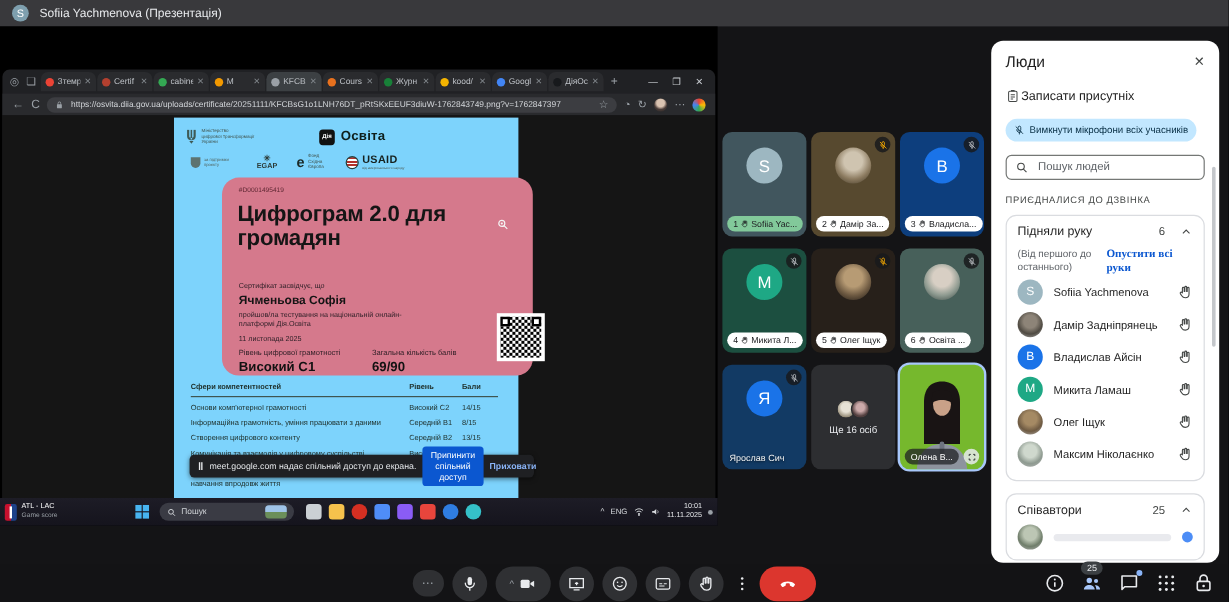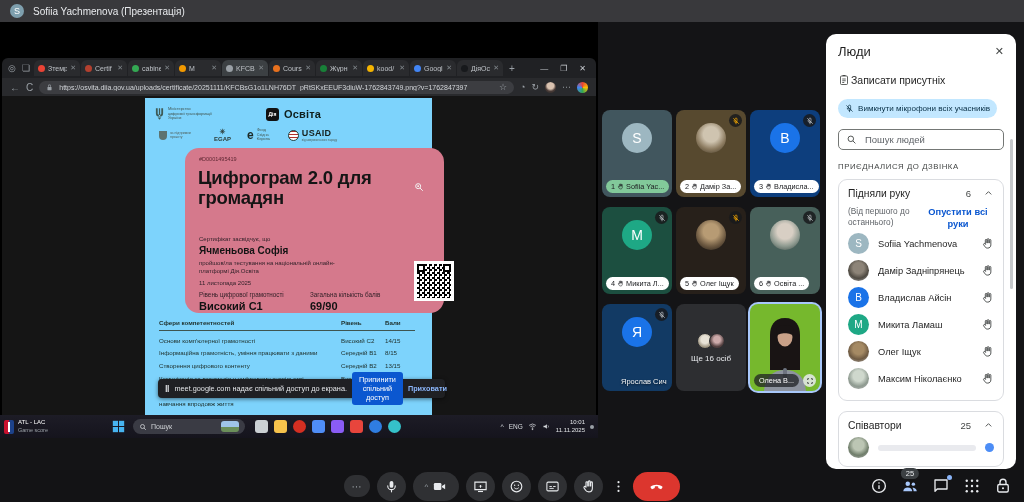--- a/index.html
+++ b/index.html
@@ -117,21 +117,21 @@
   .tiles{position:absolute;left:602px;top:110px;display:grid;grid-template-columns:repeat(3,70px);
          grid-auto-rows:87px;column-gap:4px;row-gap:10px;}
   .tile{position:relative;border-radius:8px;overflow:hidden;}
   .t-avatar{position:absolute;left:50%;top:32%;transform:translate(-50%,-50%) ;width:30px;height:30px;border-radius:50%;
             color:#fff;font-size:14px;display:flex;align-items:center;justify-content:center;}
   .t-avatar.photo{background:radial-gradient(circle at 50% 38%,var(--c1) 0 32%,var(--c2) 62%,#00000055 100%);}
   .t-pill{position:absolute;left:4px;bottom:4px;max-width:62px;background:#fff;border-radius:9px;padding:2px 5px;
           display:flex;align-items:center;gap:2px;font-size:7.3px;color:#202124;white-space:nowrap;overflow:hidden;}
   .t-pill .hnd{color:#202124;flex:none;}
   .t-pill.dark{background:rgba(32,33,36,.75);color:#fff;}
-  .t-plain{position:absolute;left:19px;bottom:5px;color:#f1f3f4;font-size:7.5px;text-shadow:0 1px 2px #000a;}
+  .t-plain{position:absolute;left:6px;bottom:5px;color:#f1f3f4;font-size:7.5px;text-shadow:0 1px 2px #000a;}
   .micbadge{position:absolute;right:4px;top:4px;width:13px;height:13px;border-radius:50%;background:rgba(25,26,28,.85);
             display:flex;align-items:center;justify-content:center;}
   .ovl-wrap{position:absolute;inset:0;display:flex;flex-direction:column;align-items:center;justify-content:center;gap:5px;}
   .ovl-avs{display:flex;}
   .ovl-av{width:16px;height:16px;border-radius:50%;border:1px solid #2d2e31;box-sizing:border-box;}
   .ovl-av+.ovl-av{margin-left:-4px;}
   .ovl-name{color:#e8eaed;font-size:8px;}
   .expandbtn{position:absolute;right:4px;bottom:4px;width:13px;height:13px;border-radius:50%;background:#e8eaedd9;
              display:flex;align-items:center;justify-content:center;color:#202124;}
   .spk{position:absolute;inset:0;}
@@ -156,21 +156,21 @@
   .p-search input{border:0;outline:0;flex:1;min-width:0;font-size:9.5px;color:#1f1f1f;font-family:inherit;}
   .p-search input::placeholder{color:#5f6368;}
   .p-caps{margin-top:12px;font-size:7.8px;color:#444746;letter-spacing:.07em;}
   .p-card{margin-top:8px;border:1px solid #dadce0;border-radius:9px;padding:8px 9px;box-sizing:border-box;}
   .p-card-head{display:flex;align-items:center;gap:6px;}
   .p-card-title{font-size:10.3px;color:#1f1f1f;flex:1;}
   .p-count{font-size:9.5px;color:#444746;margin-right:6px;}
   .p-chev{color:#444746;}
   .p-sub{display:flex;margin-top:7px;}
   .p-note{font-size:8.3px;color:#5f6368;width:72px;line-height:1.3;}
-  .p-lower{margin-left:auto;font-size:9.3px;font-weight:bold;color:#0b57d0;text-align:center;width:72px;line-height:1.3;}
+  .p-lower{margin-left:auto;font-size:9.3px;font-weight:bold;color:#0b57d0;text-align:left;width:72px;line-height:1.3;font-family:Liberation Serif, serif;}
   .p-row{display:flex;align-items:center;gap:9px;height:27px;}
   .p-av{width:21px;height:21px;border-radius:50%;color:#fff;font-size:10px;display:flex;align-items:center;justify-content:center;flex:none;}
   .p-av.photo{background:radial-gradient(circle at 50% 38%,var(--c1) 0 32%,var(--c2) 62%,#00000044 100%);}
   .p-name{font-size:9.3px;color:#1f1f1f;flex:1;white-space:nowrap;overflow:hidden;}
   .p-hand{color:#444746;flex:none;}
   .p-partial{display:flex;align-items:center;gap:9px;margin-top:6px;}
   .p-bar{flex:1;height:6px;border-radius:3px;background:#e9eaee;}
   .p-dot{width:9px;height:9px;border-radius:50%;background:#4c8df6;flex:none;}
   .p-scroll{position:absolute;right:3px;top:105px;width:3px;height:150px;border-radius:2px;background:#c4c7cb;}
 

